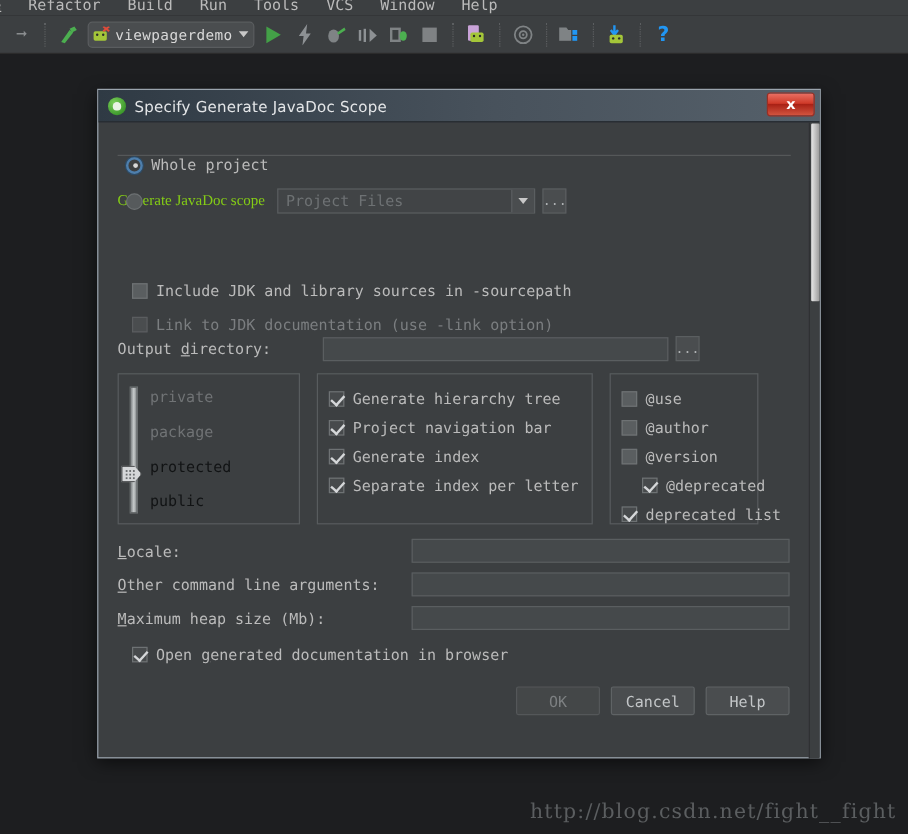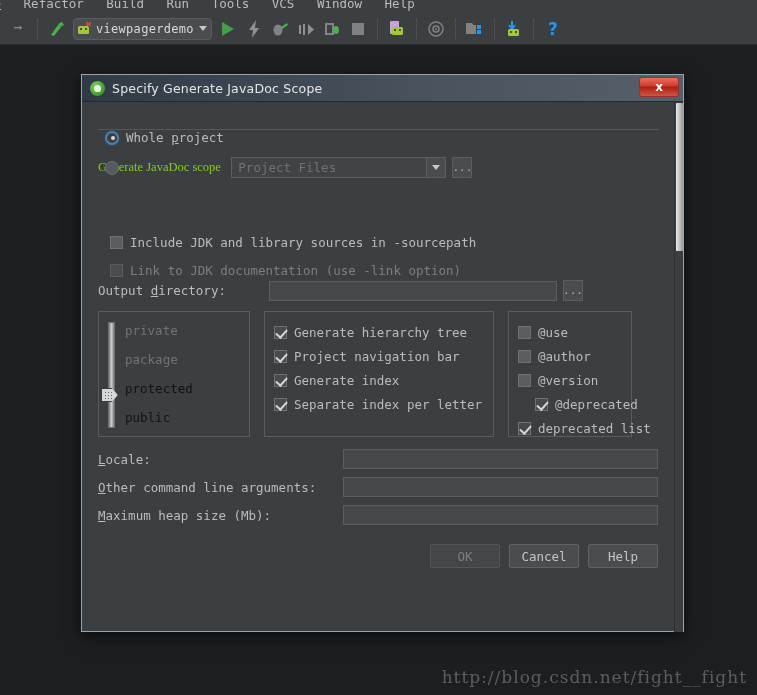--- a/index.html
+++ b/index.html
@@ -461,20 +461,24 @@
       </div>
       <div class="fieldrow">
         <span class="lbl flbl"><u>O</u>ther command line arguments:</span>
         <div class="input finput"></div>
       </div>
       <div class="fieldrow">
         <span class="lbl flbl"><u>M</u>aximum heap size (Mb):</span>
         <div class="input finput"></div>
       </div>
 
+      <div class="row" style="margin-top:13px;padding-left:12px;">
+        <span class="cb on"></span>
+        <span class="lbl">Open <u>g</u>enerated documentation in browser</span>
+      </div>
 
       <div class="btnbar">
         <div class="btn disabled">OK</div>
         <div class="btn">Cancel</div>
         <div class="btn">Help</div>
       </div>
 
     </div>
   </div>
 

